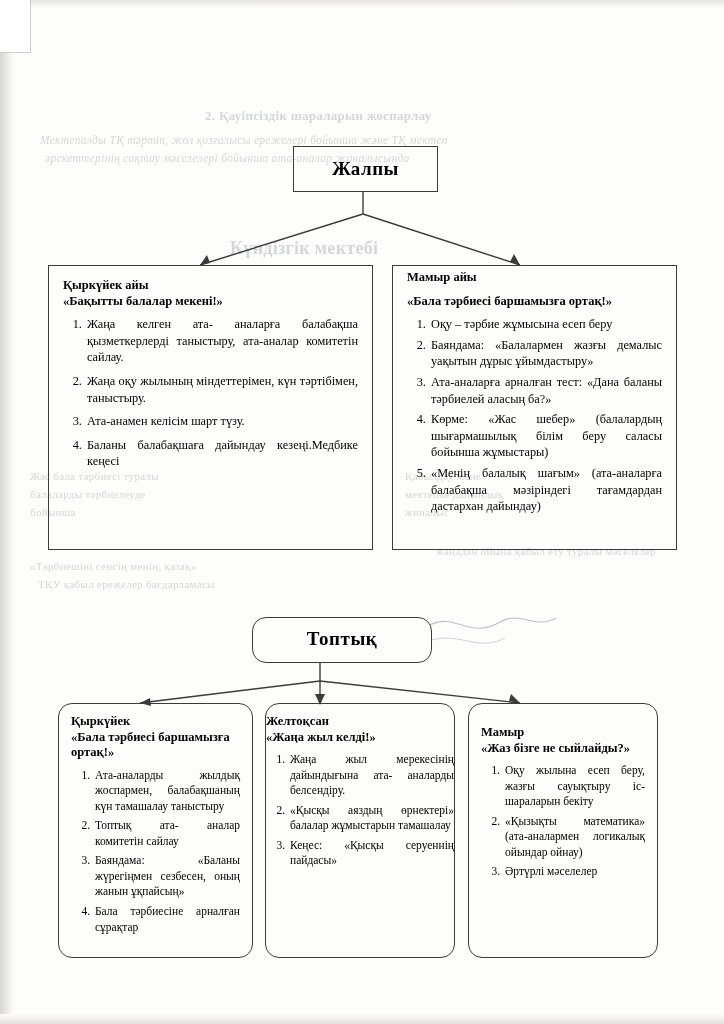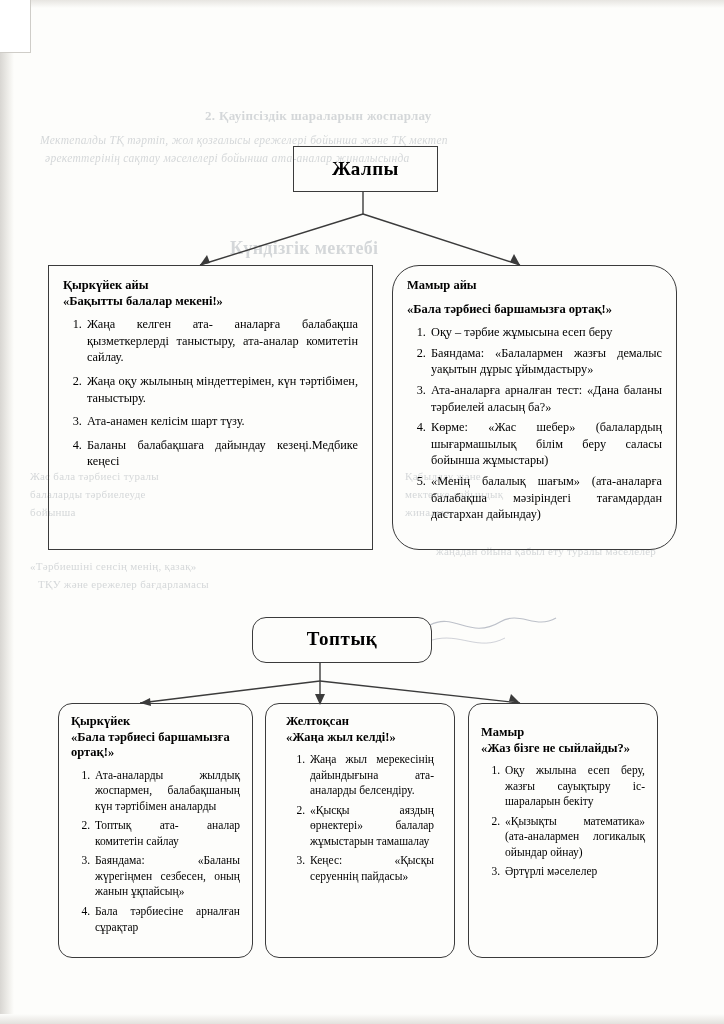--- a/index.html
+++ b/index.html
@@ -130,21 +130,21 @@
   <div class="ghost" style="left:45px; top:152px; font-size:11.5px; font-style:italic;">әрекеттерінің сақтау мәселелері бойынша ата-аналар жиналысында</div>
   <div class="ghost" style="left:230px; top:238px; font-size:18px; font-weight:bold;">Күндізгік мектебі</div>
   <div class="ghost" style="left:30px; top:470px; font-size:11px;">Жас бала тәрбиесі туралы</div>
   <div class="ghost" style="left:405px; top:470px; font-size:11px;">Қабылдау және</div>
   <div class="ghost" style="left:30px; top:488px; font-size:11px;">балаларды тәрбиелеуде</div>
   <div class="ghost" style="left:405px; top:488px; font-size:11px;">мектепке дайындық</div>
   <div class="ghost" style="left:30px; top:506px; font-size:11px;">бойынша</div>
   <div class="ghost" style="left:405px; top:506px; font-size:11px;">жиналыс</div>
   <div class="ghost" style="left:30px; top:560px; font-size:11px;">«Тәрбиешіні сенсің менің, қазақ»</div>
   <div class="ghost" style="left:405px; top:545px; font-size:11px;margin-left:31px;">жаңадан ойына қабыл ету туралы мәселелер</div>
-  <div class="ghost" style="left:38px; top:578px; font-size:11px;">ТҚУ және ережелер бағдарламасы</div>
+  <div class="ghost" style="left:38px; top:578px; font-size:11px;">ТҚУ қабыл ережелер бағдарламасы</div>
 
   <svg class="lines" viewBox="0 0 724 1024">
 
     <line x1="363" y1="192" x2="363" y2="214" stroke="#3b3b3b" stroke-width="1.4"></line>
     <line x1="363" y1="214" x2="200" y2="265" stroke="#3b3b3b" stroke-width="1.4"></line>
     <polygon points="200,265 207,255 210,263" fill="#3b3b3b"></polygon>
     <line x1="363" y1="214" x2="520" y2="265" stroke="#3b3b3b" stroke-width="1.4"></line>
     <polygon points="520,265 510,262 514,254" fill="#3b3b3b"></polygon>
 
     <line x1="320" y1="663" x2="320" y2="681" stroke="#3b3b3b" stroke-width="1.4"></line>
@@ -167,48 +167,48 @@
     <div class="hdr">Қыркүйек айы</div>
     <div class="sub">«Бақытты балалар мекені!»</div>
     <ol class="items">
       <li>Жаңа келген ата- аналарға балабақша қызметкерлерді таныстыру, ата-аналар комитетін сайлау.</li>
       <li>Жаңа оқу жылының міндеттерімен, күн тәртібімен, таныстыру.</li>
       <li>Ата-анамен келісім шарт түзу.</li>
       <li>Баланы балабақшаға дайындау кезеңі.Медбике кеңесі</li>
     </ol>
   </div>
 
-  <div class="box" style="left:392px; top:265px; width:285px; height:285px; padding:12px 14px;border-radius:27px;">
+  <div class="box" style="left:392px; top:265px; width:285px; height:285px; padding:4px 14px;">
     <div class="hdr">Мамыр айы</div>
     <div class="sub" style="margin-top:8px;">«Бала тәрбиесі баршамызға ортақ!»</div>
     <ol class="items tight">
       <li>Оқу – тәрбие жұмысына есеп беру</li>
       <li>Баяндама: «Балалармен жазғы демалыс уақытын дұрыс ұйымдастыру»</li>
       <li>Ата-аналарға арналған тест: «Дана баланы тәрбиелей аласың ба?»</li>
       <li>Көрме: «Жас шебер» (балалардың шығармашылық білім беру саласы бойынша жұмыстары)</li>
       <li>«Менің балалық шағым» (ата-аналарға балабақша мәзіріндегі тағамдардан дастархан дайындау)</li>
     </ol>
   </div>
 
   <div class="box rbox" style="left:252px; top:617px; width:180px; height:46px;">
     <div class="node-title" style="margin-top:10px;">Топтық</div>
   </div>
 
   <div class="box rbox" style="left:58px; top:703px; width:195px; height:255px; padding:10px 12px;">
     <div class="hdr">Қыркүйек</div>
     <div class="sub">«Бала тәрбиесі баршамызға ортақ!»</div>
     <ol class="items tight" style="font-size:11.5px;">
-      <li>Ата-аналарды жылдық жоспармен, балабақшаның күн тәртібімен аналарды</li>
+      <li>Ата-аналарды жылдық жоспармен, балабақшаның күн тамашалау таныстыру</li>
       <li>Топтық ата- аналар комитетін сайлау</li>
       <li>Баяндама: «Баланы жүрегіңмен сезбесен, оның жанын ұқпайсың»</li>
       <li>Бала тәрбиесіне арналған сұрақтар</li>
     </ol>
   </div>
 
-  <div class="box rbox" style="left:265px; top:703px; width:190px; height:255px; padding:10px 20px;">
+  <div class="box rbox" style="left:265px; top:703px; width:190px; height:255px; padding:10px 0;">
     <div class="hdr">Желтоқсан</div>
     <div class="sub">«Жаңа жыл келді!»</div>
     <ol class="items tight" style="font-size:11.5px;">
       <li>Жаңа жыл мерекесінің дайындығына ата- аналарды белсендіру.</li>
       <li>«Қысқы аяздың өрнектері» балалар жұмыстарын тамашалау</li>
       <li>Кеңес: «Қысқы серуеннің пайдасы»</li>
     </ol>
   </div>
 
   <div class="box rbox" style="left:468px; top:703px; width:190px; height:255px; padding:21px 12px;">

